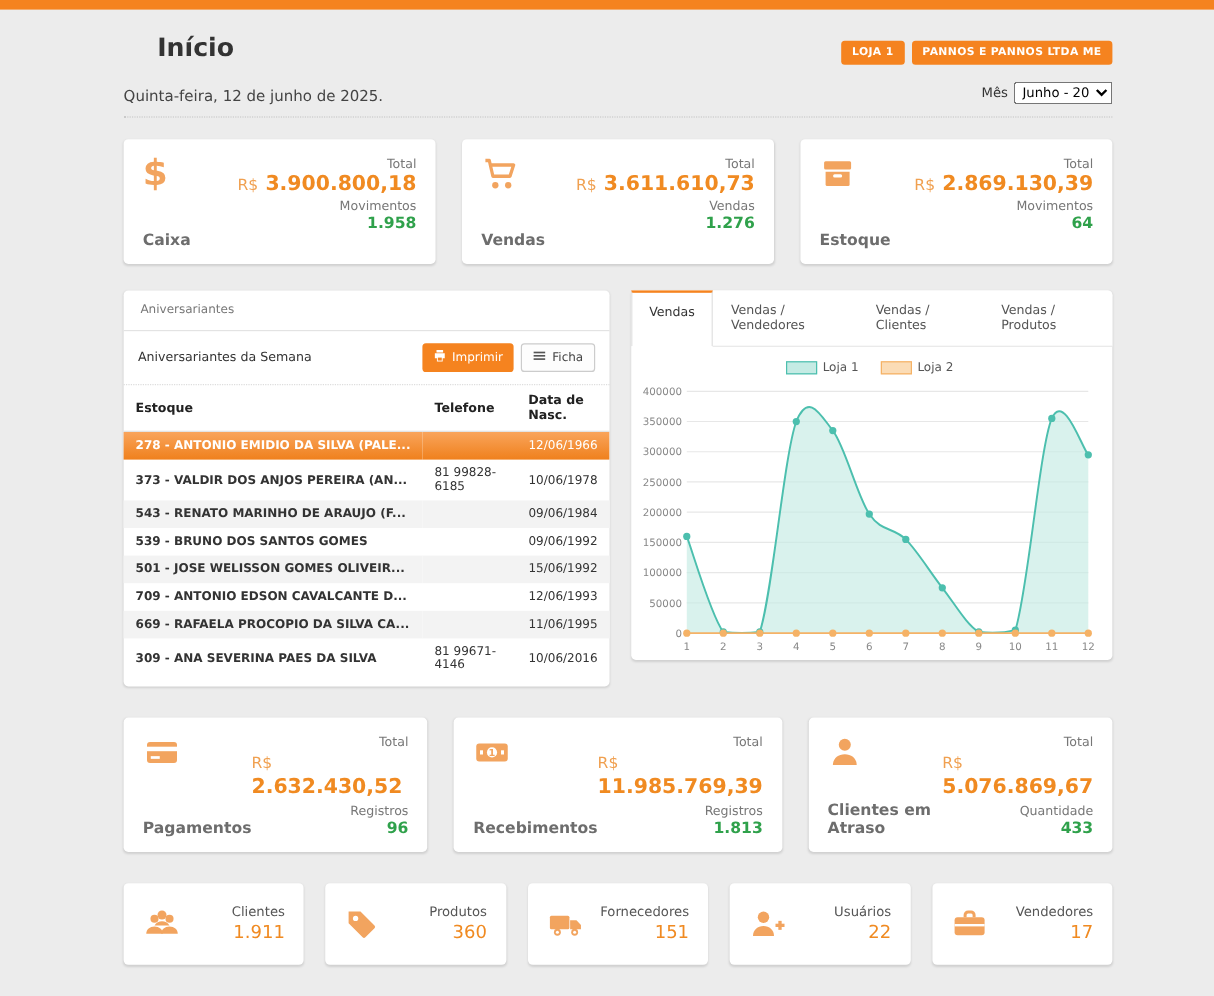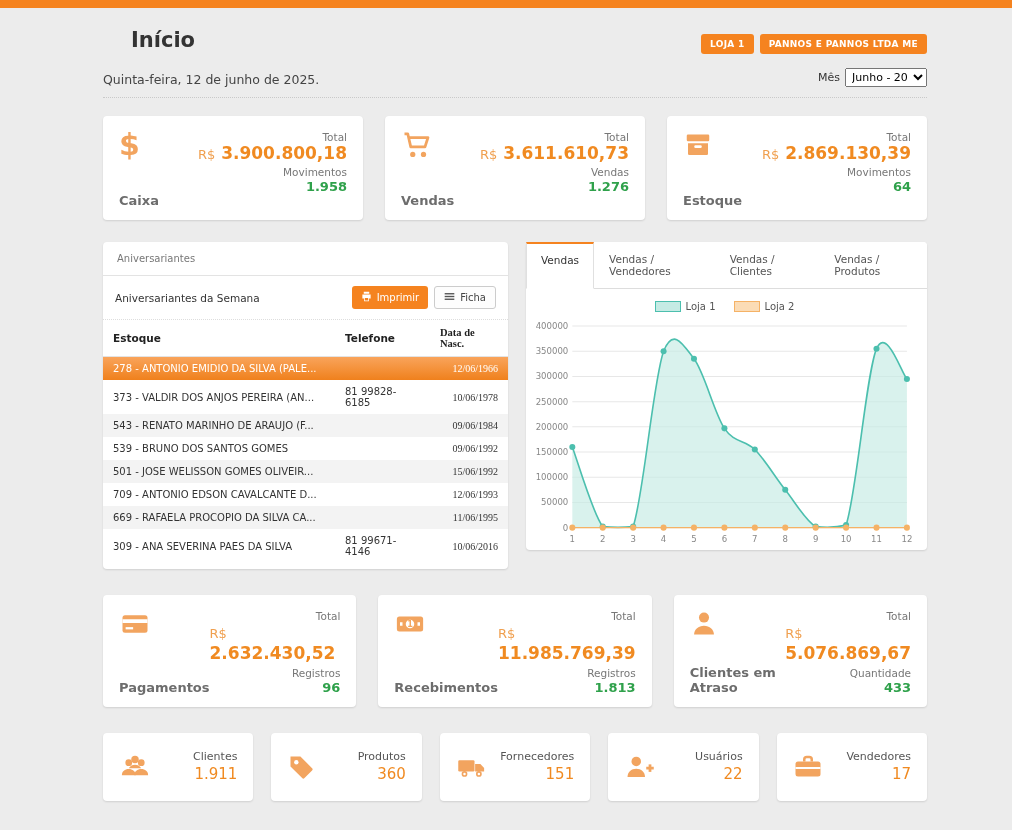--- a/index.html
+++ b/index.html
@@ -48,23 +48,23 @@
   .bday-sub { font-size:10.5px; color:#333; }
   .toolbar-btns { display:flex; gap:6px; }
   .btn-print { background:#f5831f; color:#fff; border:none; border-radius:3px; font-size:10px;
     padding:5px 9px; display:flex; align-items:center; gap:5px; cursor:pointer; font-family:inherit; }
   .btn-ficha { background:#fdfdfd; color:#444; border:1px solid #ccc; border-radius:3px; font-size:10px;
     padding:4px 9px; display:flex; align-items:center; gap:5px; cursor:pointer; font-family:inherit; }
 
   table.bdays { width:100%; border-collapse:collapse; font-size:10px; margin-bottom:6px; }
   table.bdays th { text-align:left; color:#222; font-weight:700; padding:7px 10px; border-bottom:1px solid #e3e3e3; font-size:10.5px;}
   table.bdays td { padding:6px 10px; color:#333; }
-  td.c-name, th.h-name { width:auto; font-weight:400; white-space:nowrap; }
+  td.c-name, th.h-name { width:auto; font-weight:700; white-space:nowrap; }
   td.c-phone, th.h-phone { width:95px; text-align:left; font-weight:400; }
-  td.c-date, th.h-date { width:78px; text-align:right; font-weight:400;font-family:Liberation Serif, serif; }
+  td.c-date, th.h-date { width:78px; text-align:right; font-weight:400; }
   tbody tr { cursor:pointer; }
   tbody tr:nth-child(odd):not(.hl) { background:#f3f3f3; }
   tbody tr.hl { background:linear-gradient(#f9a45b,#ef7f1a); }
   tbody tr.hl td { color:#fff; }
 
   
   .tabs { display:flex; border-bottom:1px solid #ddd; background:#fff; border-radius:4px 4px 0 0; }
   .tab { font-size:10.5px; color:#555; padding:10px 14px; cursor:pointer; border:1px solid transparent; }
   .tab.active { color:#333; border-top:2px solid #f5831f; border-left:1px solid #e0e0e0;
     border-right:1px solid #e0e0e0; border-bottom:1px solid #fff; margin-bottom:-1px; background:#fff; }

